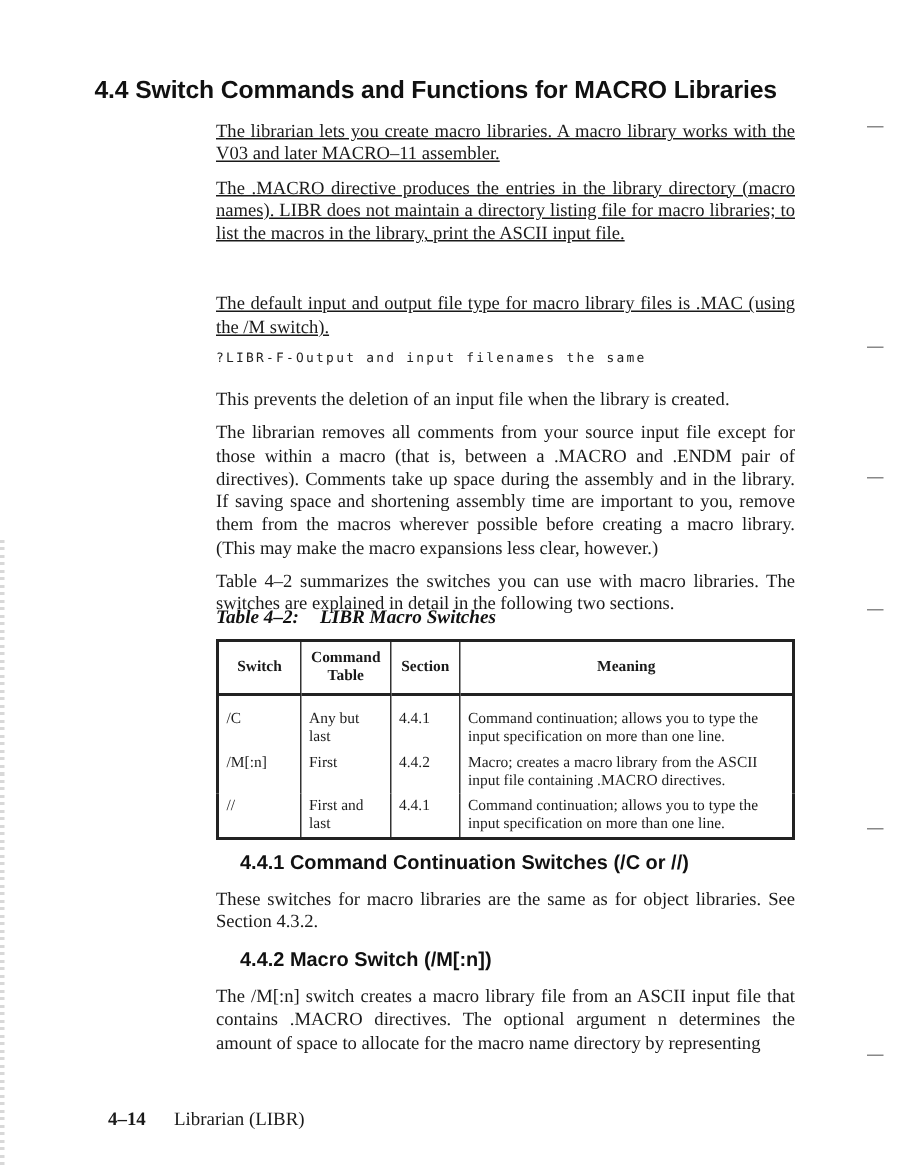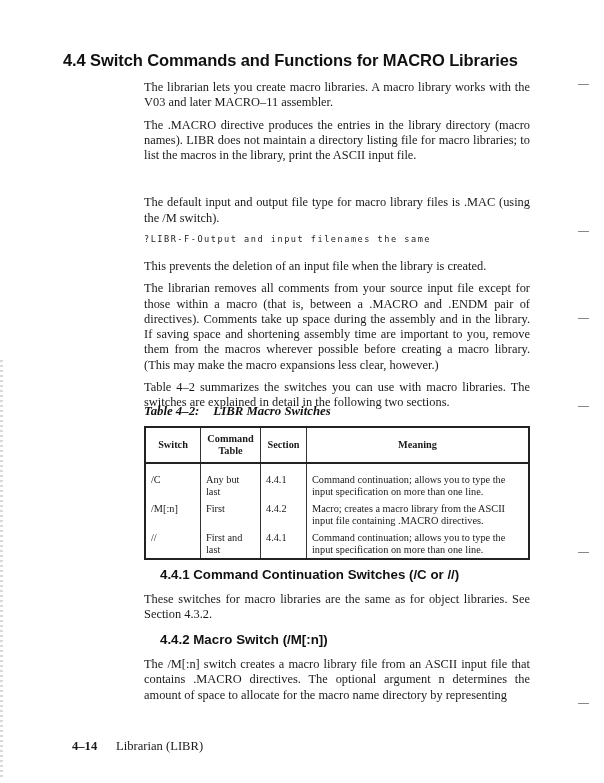--- a/index.html
+++ b/index.html
@@ -65,21 +65,21 @@
     position: absolute; left: 578px; width: 11px; height: 1px; background: #888;
   }
 </style>
 </head>
 <body>
 
 <div class="left-edge"></div>
 
 <div class="heading-main">4.4 Switch Commands and Functions for MACRO Libraries</div>
 
-<div class="body-col" style="top:80px;">
+<div class="body-col" style="top:80px;text-decoration:underline;">
   <p class="para" style="margin-bottom:7px;">The librarian lets you create macro libraries. A macro library works with the V03 and later MACRO–11 assembler.</p>
   <p class="para" style="margin-bottom:7px;">The .MACRO directive produces the entries in the library directory (macro names). LIBR does not maintain a directory listing file for macro libraries; to list the macros in the library, print the ASCII input file.</p>
   <p class="para" style="margin-bottom:7px;margin-top:32px;">The default input and output file type for macro library files is .MAC (using the /M switch).</p>
 </div>
 
 <div class="mono">?LIBR-F-Output and input filenames the same</div>
 
 <div class="body-col" style="top:259px;">
   <p class="para" style="margin-bottom:7px;">This prevents the deletion of an input file when the library is created.</p>
   <p class="para" style="margin-bottom:7px;">The librarian removes all comments from your source input file except for those within a macro (that is, between a .MACRO and .ENDM pair of directives). Comments take up space during the assembly and in the library. If saving space and shortening assembly time are important to you, remove them from the macros wherever possible before creating a macro library. (This may make the macro expansions less clear, however.)</p>

